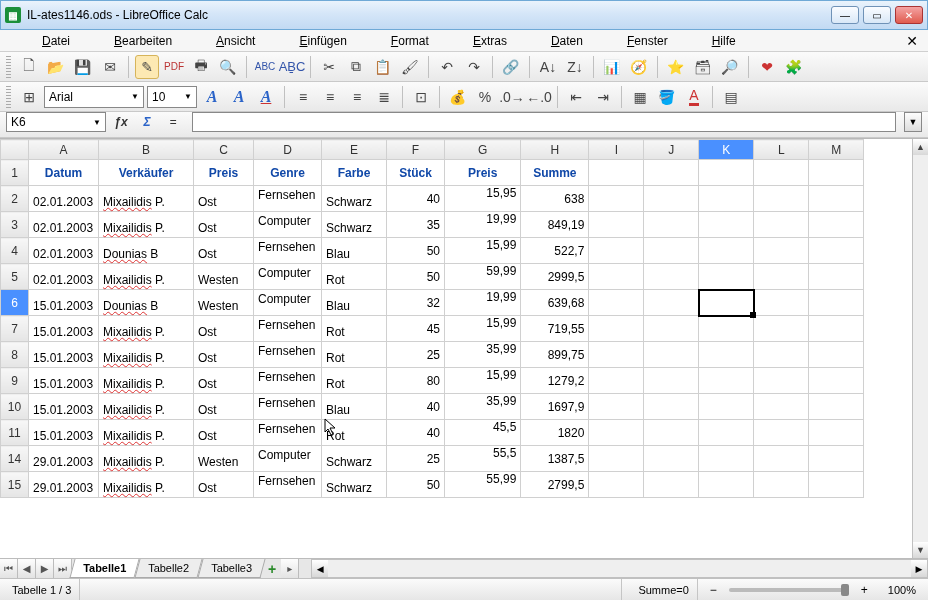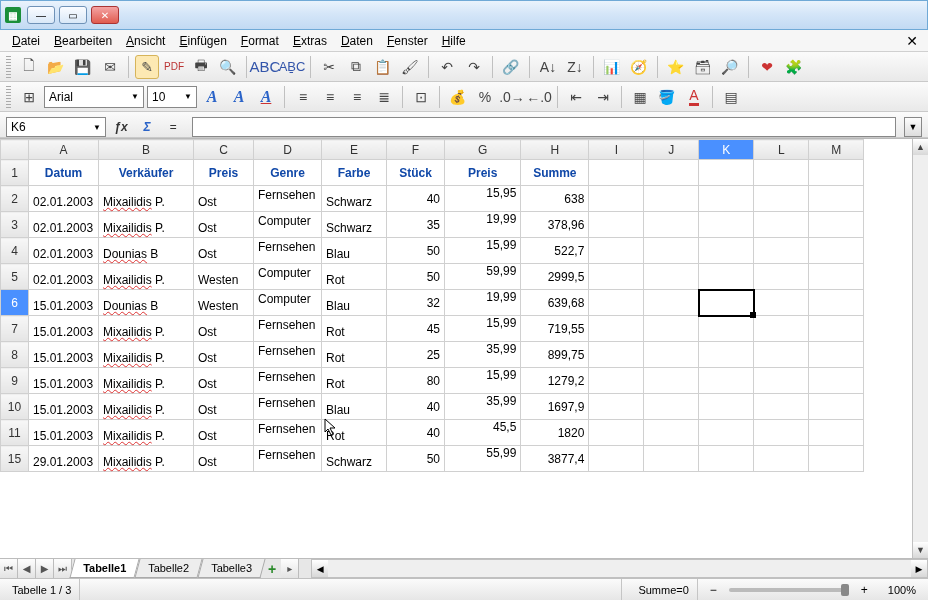--- a/index.html
+++ b/index.html
@@ -47,20 +47,21 @@
       background: #f6f6f6;
       border-bottom: 1px solid #d0d0d0;
       display: flex; align-items: center;
       padding: 0 6px;
       gap: 2px;
     }
     .menu-item {
       padding: 2px 6px;
       font-size: 12px;
       color: #000;
+      margin-left: 30px;
     }
     .menu-item .ul { text-decoration: underline; }
     .menu-bar .close-doc {
       margin-left: auto;
       font-size: 14px;
       padding: 0 4px;
       cursor: pointer;
     }
     
     .toolbar {
@@ -105,21 +106,21 @@
     .font-name { width: 100px; }
     .font-size { width: 50px; }
     .fmt-a { font-family: "Times New Roman", serif; font-size: 16px; font-weight: bold; font-style: italic;}
     .fmt-blue { color:#2a63c8; }
     .fmt-ul-red { text-decoration: underline; text-decoration-color: #c33; }
     
     .formula-bar {
       height: 26px;
       background: linear-gradient(#fbfbfb,#e9e9e9);
       border-bottom: 1px solid #c9c9c9;
-      display: flex; align-items: flex-end;
+      display: flex; align-items: flex-start;
       padding: 0 6px; gap: 4px;
     }
     .name-box {
       width: 100px; height: 20px;
       background:#fff; border:1px solid #888;
       padding: 0 4px;
       display:flex; align-items:center;
       font-size:12px;
     }
     .name-box .dd { margin-left:auto; font-size:8px; }
@@ -295,20 +296,21 @@
       width:14px;height:20px;
       pointer-events:none;
       z-index:999;
     }
   </style>
 </head>
 <body>
 
 <div class="title-bar">
   <div class="app-icon">▦</div>
+  <div class="title-text">IL-ates1146.ods - LibreOffice Calc</div>
   <div class="win-ctrls">
     <div class="win-btn">—</div>
     <div class="win-btn">▭</div>
     <div class="win-btn close">✕</div>
   </div>
 </div>
 
 <div class="menu-bar">
 
   <div id="menu-items" style="display:flex;gap:2px;">
@@ -330,21 +332,21 @@
   <div class="tb-btn">🗋</div>
   <div class="tb-btn">📂</div>
   <div class="tb-btn">💾</div>
   <div class="tb-btn">✉</div>
   <span class="tb-sep"></span>
   <div class="tb-btn active">✎</div>
   <div class="tb-btn" style="font-size:10px;color:#b33;">PDF</div>
   <div class="tb-btn">🖶</div>
   <div class="tb-btn">🔍</div>
   <span class="tb-sep"></span>
-  <div class="tb-btn" style="font-size:15px;color:#35a;">ABC</div>
+  <div class="tb-btn" style="font-size:10px;color:#35a;">ABC</div>
   <div class="tb-btn" style="font-size:13px;color:#35a;">AḆC</div>
   <span class="tb-sep"></span>
   <div class="tb-btn">✂</div>
   <div class="tb-btn">⧉</div>
   <div class="tb-btn">📋</div>
   <div class="tb-btn">🖌</div>
   <span class="tb-sep"></span>
   <div class="tb-btn">↶</div>
   <div class="tb-btn">↷</div>
   <span class="tb-sep"></span>
@@ -477,21 +479,21 @@
           </tr>
           <tr>
             <th class="row-hdr">3</th>
             <td class="txt" style="vertical-align: bottom; padding-bottom: 2px;">02.01.2003</td>
             <td class="txt" style="vertical-align: bottom; padding-bottom: 2px;"><span class="wavy">Mixailidis</span> P.</td>
             <td class="txt" style="vertical-align: bottom; padding-bottom: 2px;">Ost</td>
             <td class="txt" style="vertical-align: top; padding-top: 2px;">Computer</td>
             <td class="txt" style="vertical-align: bottom; padding-bottom: 2px;">Schwarz</td>
             <td class="num">35</td>
             <td class="num" style="vertical-align: top;">19,99</td>
-            <td class="num">378,96</td>
+            <td class="num">849,19</td>
             <td></td>
             <td></td>
             <td></td>
             <td></td>
             <td></td>
           </tr>
           <tr>
             <th class="row-hdr">4</th>
             <td class="txt" style="vertical-align: bottom; padding-bottom: 2px;">02.01.2003</td>
             <td class="txt" style="vertical-align: bottom; padding-bottom: 2px;"><span class="wavy">Dounias</span> B</td>
@@ -613,29 +615,45 @@
             <td class="num">40</td>
             <td class="num" style="vertical-align: top; padding-left: 48px;">45,5</td>
             <td class="num">1820</td>
             <td></td>
             <td></td>
             <td></td>
             <td></td>
             <td></td>
           </tr>
           <tr>
+            <th class="row-hdr">14</th>
+            <td class="txt" style="vertical-align: bottom; padding-bottom: 2px;">29.01.2003</td>
+            <td class="txt" style="vertical-align: bottom; padding-bottom: 2px;"><span class="wavy">Mixailidis</span> P.</td>
+            <td class="txt" style="vertical-align: bottom; padding-bottom: 2px;">Westen</td>
+            <td class="txt" style="vertical-align: top; padding-top: 2px;">Computer</td>
+            <td class="txt" style="vertical-align: bottom; padding-bottom: 2px;">Schwarz</td>
+            <td class="num">25</td>
+            <td class="num" style="vertical-align: top;">55,5</td>
+            <td class="num">1387,5</td>
+            <td></td>
+            <td></td>
+            <td></td>
+            <td></td>
+            <td></td>
+          </tr>
+          <tr>
             <th class="row-hdr">15</th>
             <td class="txt" style="vertical-align: bottom; padding-bottom: 2px;">29.01.2003</td>
             <td class="txt" style="vertical-align: bottom; padding-bottom: 2px;"><span class="wavy">Mixailidis</span> P.</td>
             <td class="txt" style="vertical-align: bottom; padding-bottom: 2px;">Ost</td>
             <td class="txt" style="vertical-align: top; padding-top: 2px;">Fernsehen</td>
             <td class="txt" style="vertical-align: bottom; padding-bottom: 2px;">Schwarz</td>
             <td class="num">50</td>
             <td class="num" style="vertical-align: top;">55,99</td>
-            <td class="num">3877,4</td>
+            <td class="num">2799,5</td>
             <td></td>
             <td></td>
             <td></td>
             <td></td>
             <td></td>
           </tr>
         </tbody>
     </table>
   </div>
   <div class="grid-right-scroll">

